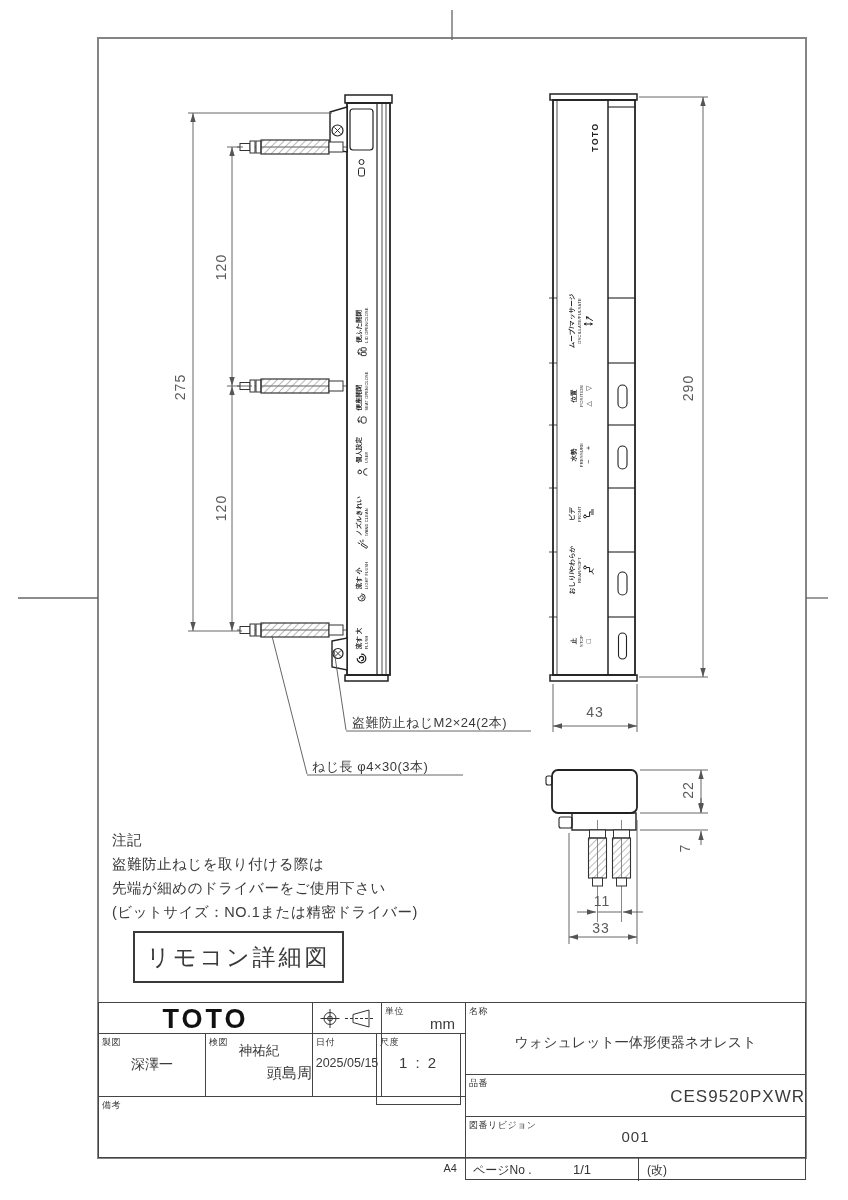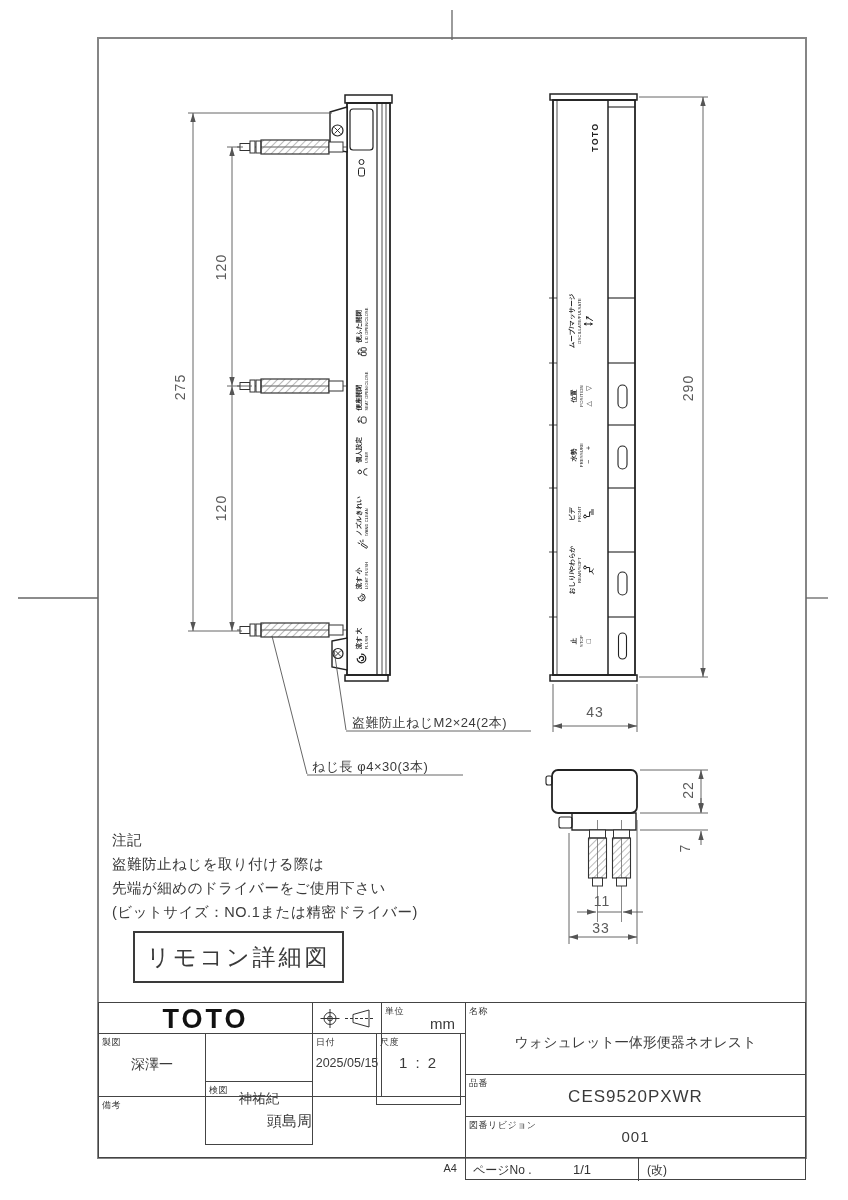--- a/index.html
+++ b/index.html
@@ -342,21 +342,21 @@
     </div>
     <div class="tbcell" style="left:381px;top:1002px;width:85px;height:32px;">
       <div class="cl">単位</div>
       <div class="cv" style="top:12px;font-size:15px;text-align:right;padding-right:10px;">mm</div>
     </div>
 
     <div class="tbcell" style="left:98px;top:1033px;width:108px;height:64px;">
       <div class="cl">製図</div>
       <div class="cv" style="top:22px;font-size:14px;">深澤一</div>
     </div>
-    <div class="tbcell" style="left:205px;top:1033px;width:108px;height:64px;margin-top:48px;">
+    <div class="tbcell" style="left:205px;top:1033px;width:108px;height:64px;">
       <div class="cl">検図</div>
       <div class="cv" style="top:8px;font-size:13.5px;">神祐紀</div>
       <div class="cv" style="top:30px;font-size:15px;text-align:right;">頭島周</div>
     </div>
     <div class="tbcell" style="left:312px;top:1033px;width:70px;height:64px;">
       <div class="cl">日付</div>
       <div class="cv" style="top:22px;font-size:12.5px;">2025/05/15</div>
     </div>
     <div class="tbcell" style="left:376px;top:1033px;width:85px;height:72px;">
       <div class="cl">尺度</div>
@@ -366,21 +366,21 @@
     <div class="tbcell" style="left:98px;top:1096px;width:368px;height:62px;font-family:Liberation Mono, monospace;">
       <div class="cl">備考</div>
     </div>
 
     <div class="tbcell" style="left:465px;top:1002px;width:341px;height:73px;">
       <div class="cl">名称</div>
       <div class="cv" style="top:31px;font-size:14px;">ウォシュレット一体形便器ネオレスト</div>
     </div>
     <div class="tbcell" style="left:465px;top:1074px;width:341px;height:43px;">
       <div class="cl">品番</div>
-      <div class="cv" style="top:12px;font-size:17px;letter-spacing:1px;">CES9520PXWR</div>
+      <div class="cv" style="top:12px;font-size:17px;letter-spacing:1px;text-align:right;">CES9520PXWR</div>
     </div>
     <div class="tbcell" style="left:465px;top:1116px;width:341px;height:42px;">
       <div class="cl">図番リビジョン</div>
       <div class="cv" style="top:11px;font-size:15px;letter-spacing:1px;">001</div>
     </div>
     <div class="tbcell" style="left:465px;top:1157px;width:341px;height:23px;">
       <span class="abs" style="left:7px;top:4px;font-size:12px;">ページNo .</span>
       <span class="abs" style="left:107px;top:4px;font-size:13px;">1/1</span>
       <span class="abs" style="left:172px;top:0;width:0;height:23px;border-left:1.4px solid #444;"></span>
       <span class="abs" style="left:181px;top:4px;font-size:12px;">(改)</span>

